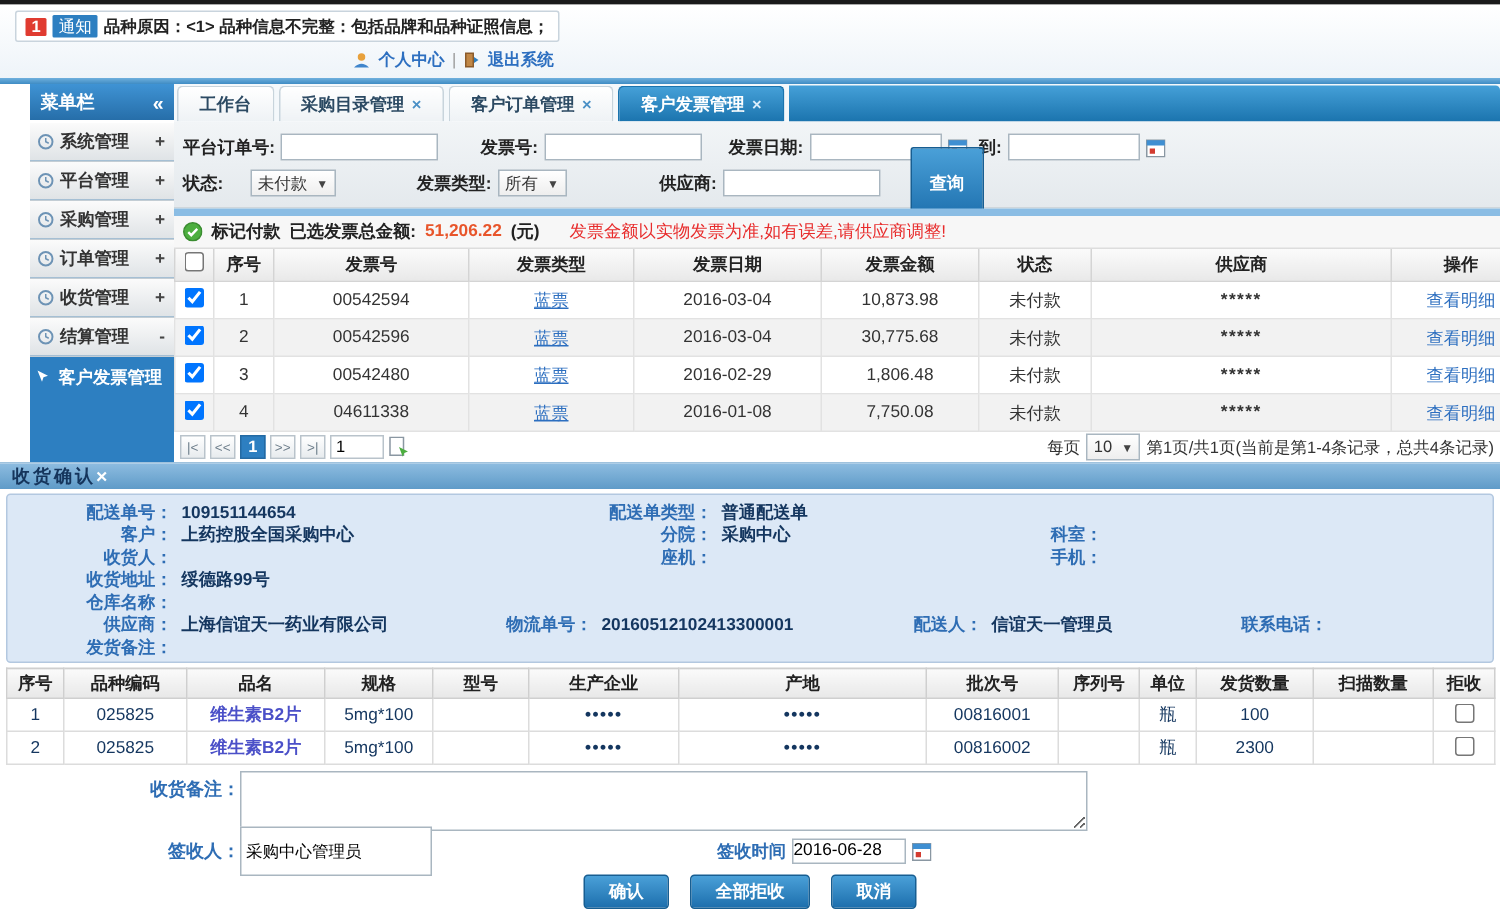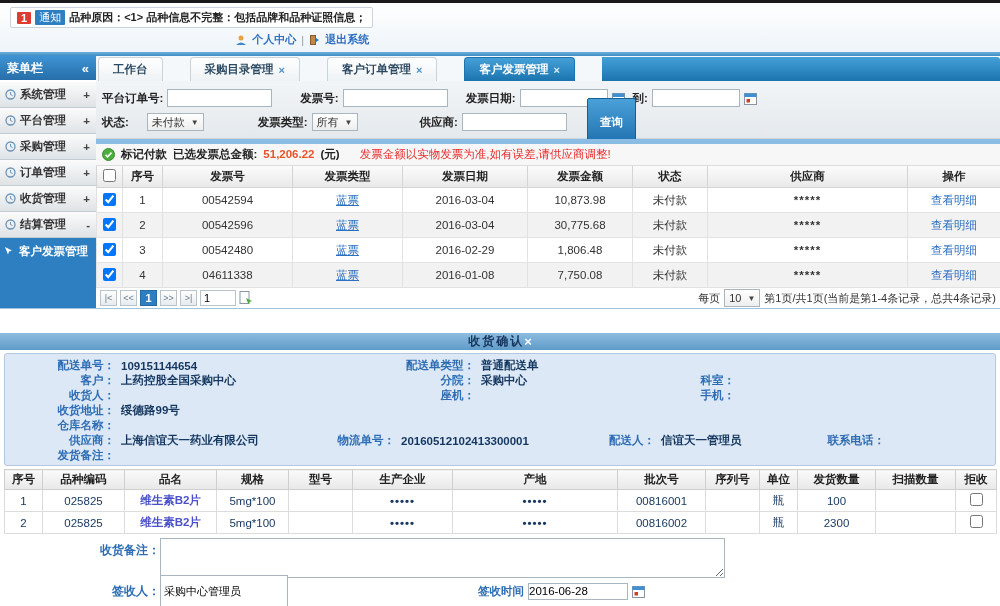--- a/index.html
+++ b/index.html
@@ -16,32 +16,32 @@
   .badge { background:#e03b30; color:#fff; font-weight:bold; padding:0 4px; font-size:11px; border-radius:1px; }
   .notice-label { background:#2d7fc1; color:#fff; padding:0 4px; font-size:11px; border-radius:1px; }
   .notice-text { font-weight:bold; color:#222; font-size:11px; }
   .user-links { display:flex; align-items:center; gap:5px; font-size:11px; padding-right:4px; }
   .user-links a { color:#2d6fc0; text-decoration:none; cursor:pointer; font-weight:bold; }
   .sep { color:#999; }
   .topstrip { height:4px; background:linear-gradient(#6fb0dd,#3f8cc4); }
 
   
   .content { height:252px; display:flex; }
-  .sidebar { width:96px; background:#2d7fc1; display:flex; flex-direction:column; }
+  .sidebar { width:96px; background:#2d7fc1; display:flex; flex-direction:column;margin-left:20px; }
   .side-head { height:26px; background:linear-gradient(#3f93d4,#266ea9); color:#fff; font-weight:bold; display:flex; align-items:center; justify-content:space-between; padding:0 7px; border-bottom:2px solid #fff; }
   .side-collapse { cursor:pointer; font-size:13px; }
   .menu-item { height:26px; background:linear-gradient(#fbfbfb,#dfe3e6); border-bottom:1px solid #c3cdd4; display:flex; align-items:center; gap:4px; padding:0 6px 0 5px; cursor:pointer; color:#333; font-weight:bold; font-size:11.5px; }
   .menu-item .plus { margin-left:auto; color:#444; font-weight:bold; }
   .submenu-item { height:26px; display:flex; align-items:center; gap:5px; color:#fff; font-weight:bold; font-size:11.5px; padding:0 4px; cursor:pointer; background:#2d7fc1; }
   .side-fill { flex:1; background:#2d7fc1; }
 
   .main { flex:1; display:flex; flex-direction:column; overflow:hidden; }
 
   
-  .tabbar { height:26px; display:flex; align-items:flex-end; background:#f4f8fb; padding-left:2px;gap:24px; }
+  .tabbar { height:26px; display:flex; align-items:flex-end; background:#f4f8fb; padding-left:2px; }
   .tab { height:24px; display:flex; align-items:center; gap:5px; padding:0 14px; background:linear-gradient(#ffffff,#eef2f5); border:1px solid #c8d4dc; border-bottom:none; border-radius:4px 4px 0 0; margin-right:3px; cursor:pointer; font-weight:bold; color:#2c4a63; font-size:11.5px; }
   .tab .x { color:#4a90c6; font-weight:bold; font-size:11px; cursor:pointer; }
   .tab.active { background:linear-gradient(#45a0d8,#1b74ae); color:#fff; border-color:#1b74ae; }
   .tab.active .x { color:#dceefb; }
   .tab-fill { flex:1; height:24px; background:linear-gradient(#45a0d8,#1b74ae); border-radius:0 3px 0 0; }
 
   
   .filters { background:linear-gradient(#f2f5f7,#e4e9ed); border-bottom:1px solid #cfd6db; padding:5px 4px 4px 6px; }
   .frow { display:flex; align-items:center; height:24px; gap:4px; }
   .flabel { font-weight:bold; color:#222; font-size:11.5px; }
@@ -71,21 +71,21 @@
 
   
   .pager { height:20px; display:flex; align-items:center; gap:3px; padding:1px 4px; }
   .pbtn { width:17px; height:16px; border:1px solid #b9c3cb; background:linear-gradient(#fff,#e7ebee); font-size:9px; color:#6b7c89; display:flex; align-items:center; justify-content:center; cursor:pointer; }
   .pbtn.cur { background:#2d7fc1; color:#fff; border-color:#246aa3; font-weight:bold; font-size:11px; }
   .pinput { width:36px; height:16px; border:1px solid #b9c3cb; font-size:11px; padding:0 3px; }
   .pager-info { margin-left:auto; display:flex; align-items:center; gap:4px; font-size:11px; color:#333; }
 
   
   .modal { height:298px; border-top:1px solid #9fc2dd; display:flex; flex-direction:column; background:#fff; }
-  .m-title { height:20px; background:linear-gradient(#8dbce0,#5f9bc8); display:flex; align-items:center; justify-content:center; padding:0 8px;margin-top:24px; }
+  .m-title { height:20px; background:linear-gradient(#8dbce0,#5f9bc8); display:flex; align-items:center; justify-content:flex-start; padding:0 8px; }
   .m-title .t { color:#15355c; font-weight:bold; font-size:12px; letter-spacing:2px; }
   .m-title .x { color:#fff; font-weight:bold; cursor:pointer; font-size:13px; }
   .info-panel { margin:3px 4px; background:#dce8f6; border:1px solid #b3c8e0; border-radius:3px; padding:4px 0 2px 0; }
   .irow { display:flex; align-items:center; height:15px; font-size:11.5px; }
   .lbl { color:#2e6db4; font-weight:bold; text-align:right; display:inline-block; }
   .val { color:#14365f; font-weight:bold; padding-left:6px; display:inline-block; }
   .w-l1 { width:110px; } .w-v1 { width:250px; }
   .w-l2 { width:110px; } .w-v2 { width:150px; }
   .w-l3 { width:110px; } .w-v3 { width:140px; }
   .w-l4 { width:90px; }
@@ -97,21 +97,21 @@
   .dots { font-weight:bold; color:#222; letter-spacing:1px; }
 
   .remark-row { display:flex; align-items:flex-start; margin-top:4px; }
   .remark-row .lbl { width:160px; padding-top:4px; }
   .remark-row textarea { width:565px; height:40px; border:1px solid #a9b6c0; font-size:11px; resize:both; font-family:"Liberation Sans",sans-serif; }
   .signer-row { display:flex; align-items:center; margin-top:3px; height:20px; }
   .signer-row .lbl { width:160px; }
   .signer-input { width:128px; height:33px; border:1px solid #a9b6c0; font-size:11px; padding:0 3px; }
   .signtime { display:flex; align-items:center; gap:4px; margin-left:190px; }
   .signtime .tl { color:#2e6db4; font-weight:bold; font-size:11.5px; }
-  .time-input { width:100px; height:17px; border:1px solid #a9b6c0; font-size:11.5px; padding:0 0; }
+  .time-input { width:76px; height:17px; border:1px solid #a9b6c0; font-size:11.5px; padding:0 0; }
   .btn-row { display:flex; justify-content:center; gap:14px; margin-top:6px; }
   .btn.big { padding:3px 16px; border-radius:3px; }
 </style>
 </head>
 <body>
 
 <div class="page">
 
   <div class="header">
     <div class="header-right">

